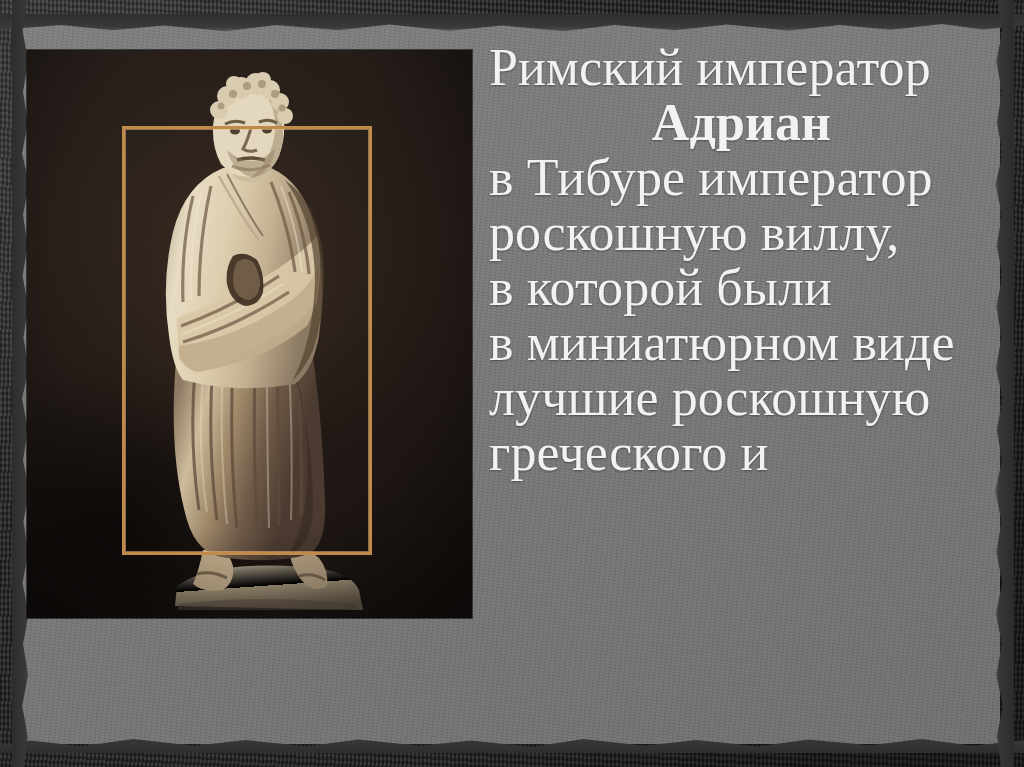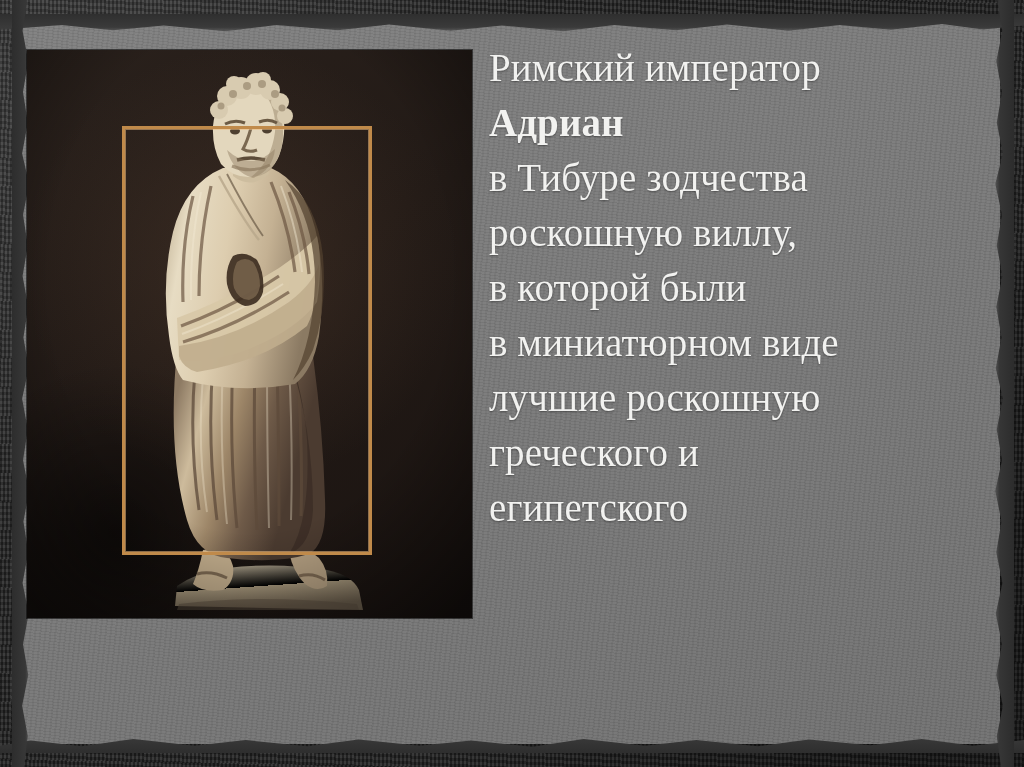--- a/index.html
+++ b/index.html
@@ -118,27 +118,27 @@
 
   
   .text-col {
     position: absolute;
     left: 489px;
     top: 40px;
     width: 505px;
   }
   .text-line {
     color: #f2f2f0;
-    font-size: 39px;
+    font-size: 52px;
     line-height: 55px;
     white-space: nowrap;
     letter-spacing: 0.1px;
     text-shadow: 0 1px 2px rgba(0,0,0,0.38);
   }
-  .text-line.bold { font-weight: 700; }
+  .text-line.bold { font-weight: 700; text-align: center; }
 </style>
 </head>
 <body>
 
 <div class="slide">
 
   <div class="outer-frame"></div>
   <div class="paper"></div>
 
   <div class="tear tear-top"></div>
@@ -287,22 +287,21 @@
         <rect x="0" y="0" width="445" height="568" fill="url(#vig)"></rect>
       </svg>
     </div>
 
     <div class="photo-rect"></div>
   </div>
 
   <div class="text-col">
     <div class="text-line">Римский император</div>
     <div class="text-line bold">Адриан</div>
-    <div class="text-line">в Тибуре зодчества</div>
+    <div class="text-line">в Тибуре император</div>
     <div class="text-line">роскошную виллу,</div>
     <div class="text-line">в которой были</div>
     <div class="text-line">в миниатюрном виде</div>
     <div class="text-line">лучшие роскошную</div>
     <div class="text-line">греческого и</div>
-    <div class="text-line">египетского</div>
   </div>
 
 </div>
 
 </body></html>

